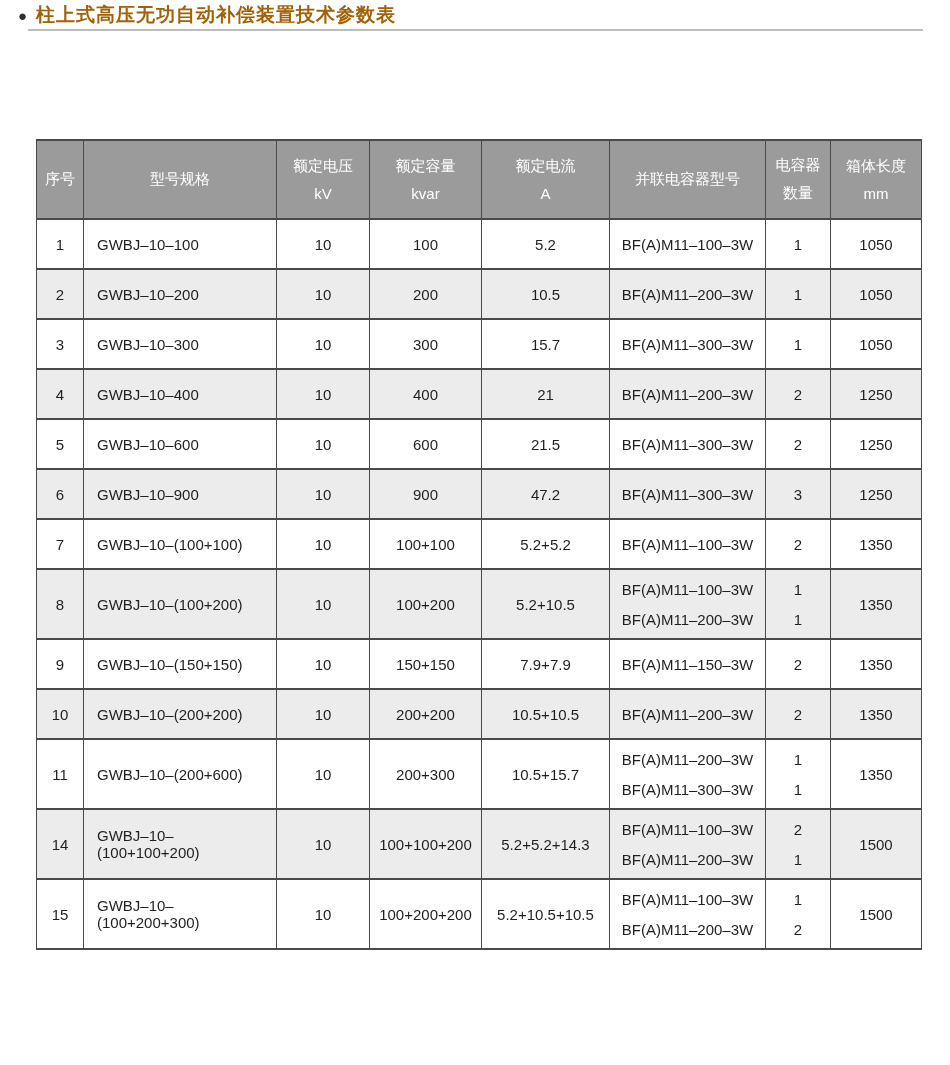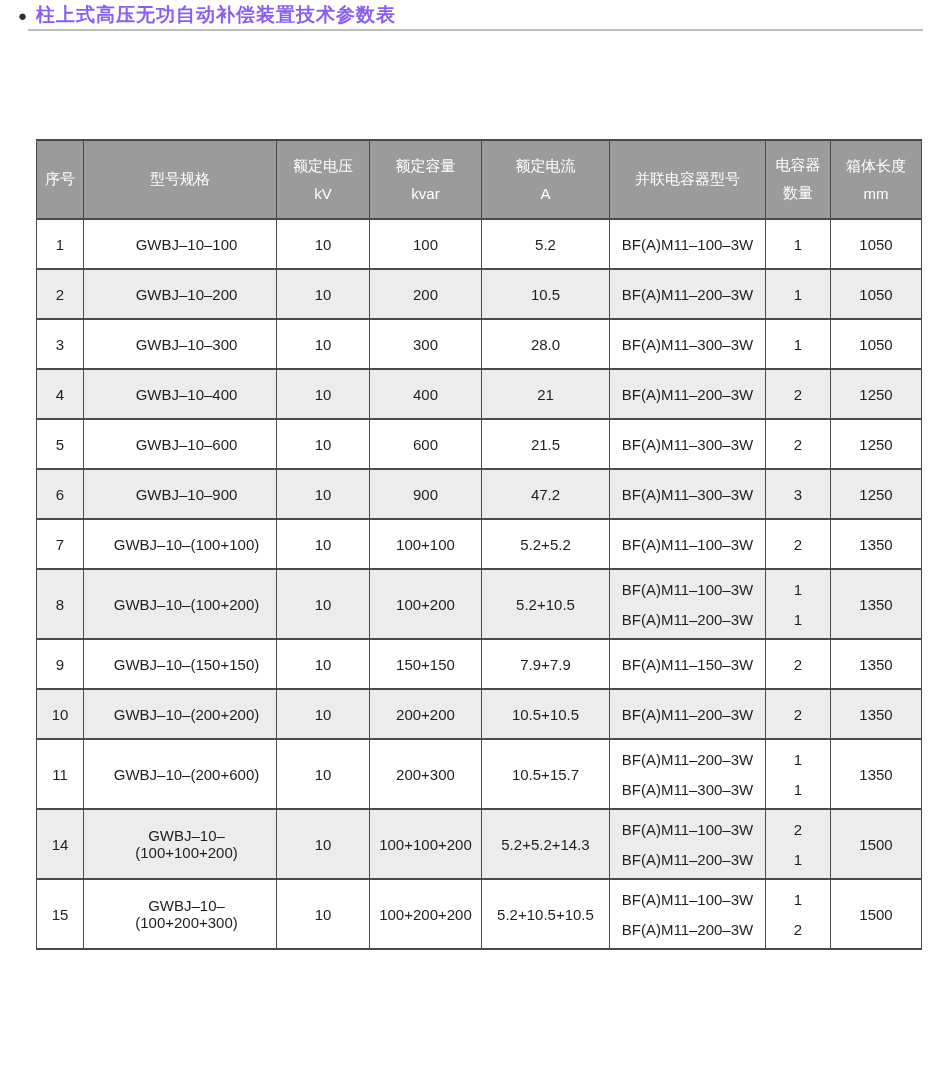--- a/index.html
+++ b/index.html
@@ -14,21 +14,21 @@
   }
   .title-row {
     position:absolute; left:18px; top:3px;
     display:flex; align-items:center; gap:9px;
     height:24px;
   }
   .title-bullet {
     font-size:15px; color:#2e2e2e; line-height:1;
   }
   .page-title {
-    font-size:19px; font-weight:bold; color:#8b5cf6;
+    font-size:19px; font-weight:bold; color:#a16207;
     letter-spacing:1px; white-space:nowrap;
   }
   .title-rule {
     position:absolute; left:28px; top:29px;
     width:895px; height:2px; background:#bdbdbd;
   }
   table.params {
     position:absolute; left:36px; top:139px;
     width:885px;
     border-collapse:collapse;
@@ -47,21 +47,21 @@
     background:#9b9b9b;
     color:#ffffff;
     font-weight:normal;
     height:79px;
   }
   .h-wrap { display:flex; flex-direction:column; align-items:center; justify-content:center; gap:9px; }
   .h-line2:empty { display:none; }
   .params tbody tr { height:50px; background:#ffffff; }
   .params tbody tr.alt { background:#ececec; }
   .params tbody tr.tall { height:70px; }
-  .params td.model-cell { text-align:center; padding-left:13px; }
+  .params td.model-cell { text-align:left; padding-left:13px; }
   .cell-lines { display:flex; flex-direction:column; align-items:center; justify-content:center; gap:13px; }
 </style>
 </head>
 <body>
 
 <div class="page">
 
   <div class="title-row">
     <span class="title-bullet">●</span>
     <span class="page-title">柱上式高压无功自动补偿装置技术参数表</span>
@@ -163,21 +163,21 @@
               <div>1</div>
             </div>
           </td>
           <td>1050</td>
         </tr>
         <tr>
           <td>3</td>
           <td class="model-cell">GWBJ–10–300</td>
           <td>10</td>
           <td>300</td>
-          <td>28.0</td>
+          <td>15.7</td>
           <td>
             <div class="cell-lines">
               <div>BF(A)M11–300–3W</div>
             </div>
           </td>
           <td>
             <div class="cell-lines">
               <div>1</div>
             </div>
           </td>

